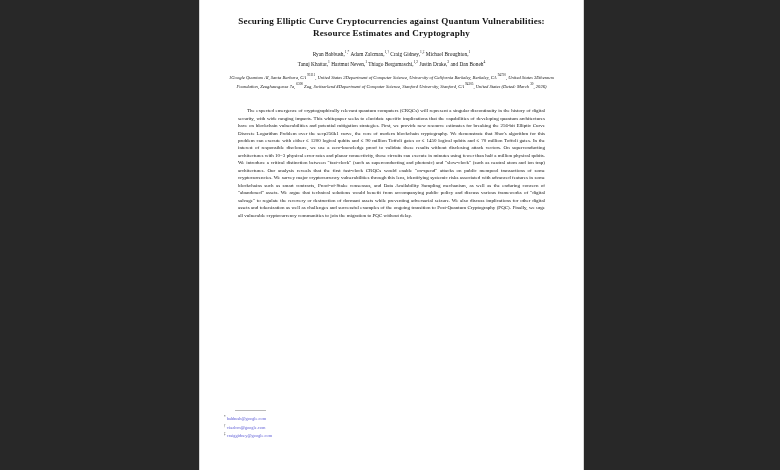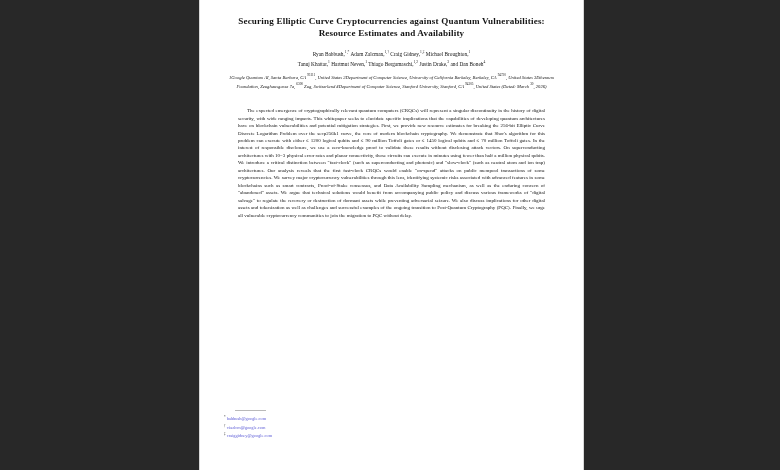--- a/index.html
+++ b/index.html
@@ -96,21 +96,21 @@
 </style>
 </head>
 <body>
 
 <div class="viewer">
   <div class="page">
     <div class="page-inner">
 
       <div class="title">
         <span>Securing Elliptic Curve Cryptocurrencies against Quantum Vulnerabilities:</span><br>
-        <span>Resource Estimates and Availability</span>
+        <span>Resource Estimates and Cryptography</span>
       </div>
 
       <div class="authors">
         <span>Ryan Babbush,<sup>1,*</sup> Adam Zalcman,<sup>1,†</sup> Craig Gidney,<sup>1,‡</sup> Michael Broughton,<sup>1</sup></span><br>
         <span>Tanuj Khattar,<sup>1</sup> Hartmut Neven,<sup>1</sup> Thiago Bergamaschi,<sup>1,2</sup> Justin Drake,<sup>3</sup> and Dan Boneh<sup>4</sup></span>
       </div>
 
       <div class="affils">
         1Google Quantum AI, Santa Barbara, CA <sup>93111</sup>, United States
         2Department of Computer Science, University of California Berkeley, Berkeley, CA <sup>94720</sup>, United States

